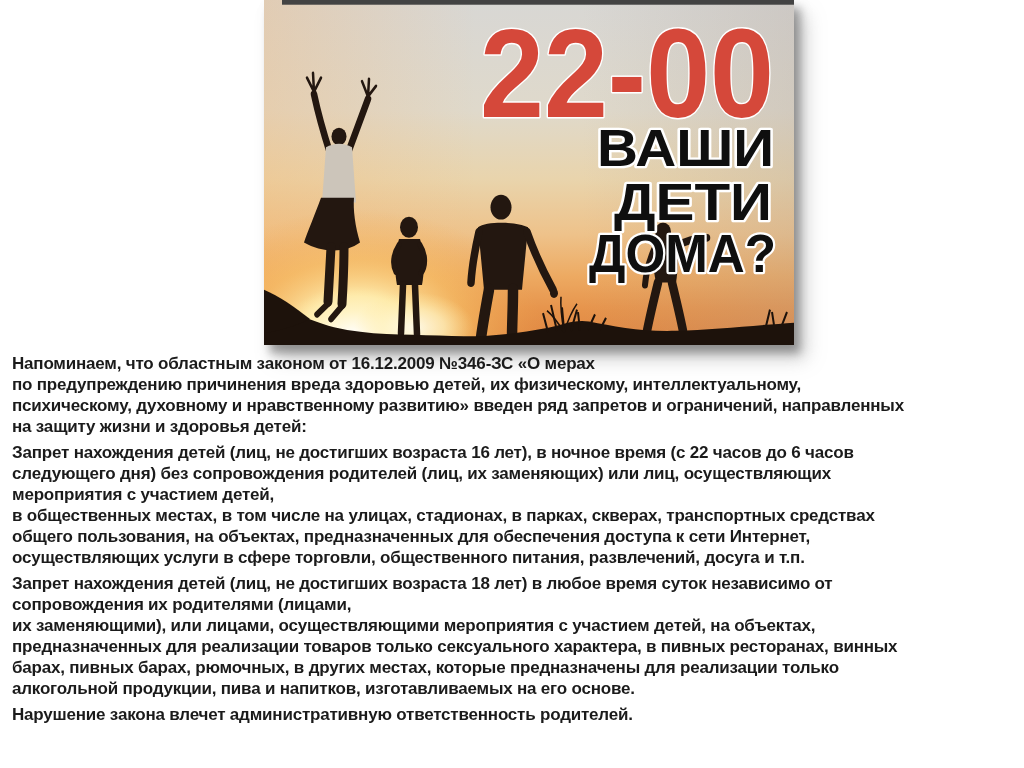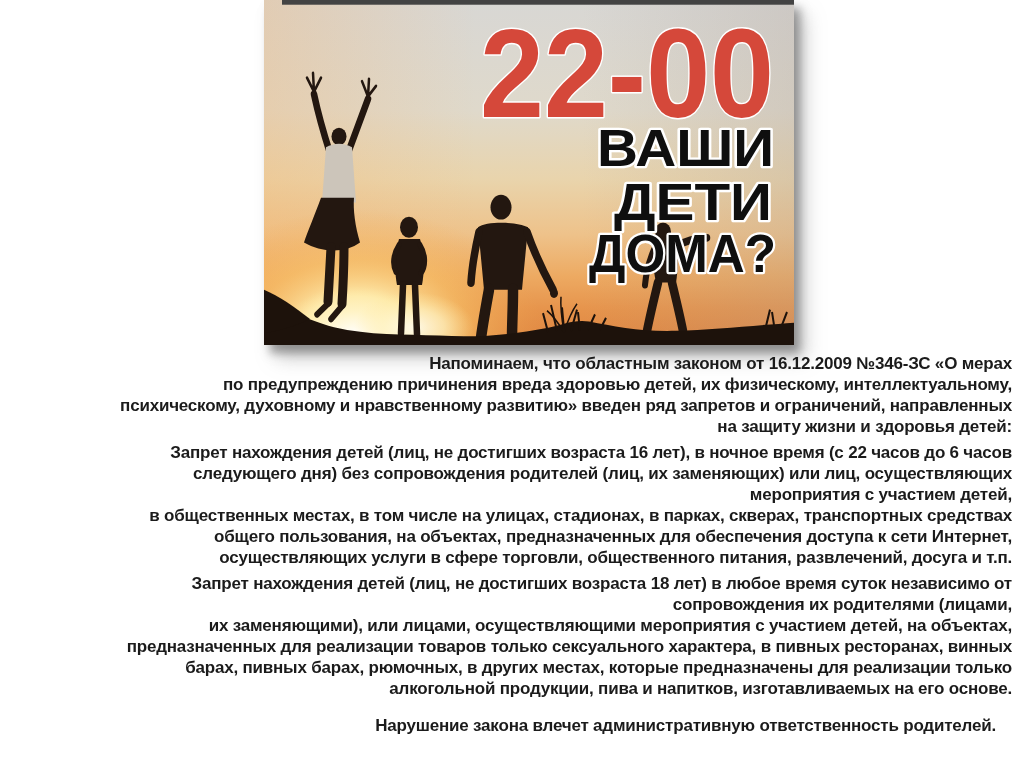--- a/index.html
+++ b/index.html
@@ -19,29 +19,29 @@
     font-family:"Liberation Sans",sans-serif;
     font-weight:bold;
   }
   .greeting{
     position:absolute;top:305px;left:0;width:100%;
     text-align:center;font-size:18px;line-height:21px;
     font-weight:bold;color:#1b1b1b;
   }
   .text-block{
     position:absolute;top:353px;left:12px;right:12px;
-    text-align:right;color:#1b1b1b;font-weight:bold;
+    text-align:left;color:#1b1b1b;font-weight:bold;
   }
   .para{
     font-size:17px;line-height:21px;letter-spacing:-0.2px;
     margin:0 0 5px 0;white-space:pre-line;
   }
   .footer-note{
     font-size:17px;line-height:21px;letter-spacing:-0.2px;
-    margin:16px;white-space:pre-line;
+    margin:0;white-space:pre-line;
   }
 </style>
 </head>
 <body>
 
 <div class="slide">
 
   <div class="poster">
     <svg viewBox="0 0 530 293" preserveAspectRatio="none">
       <defs>

